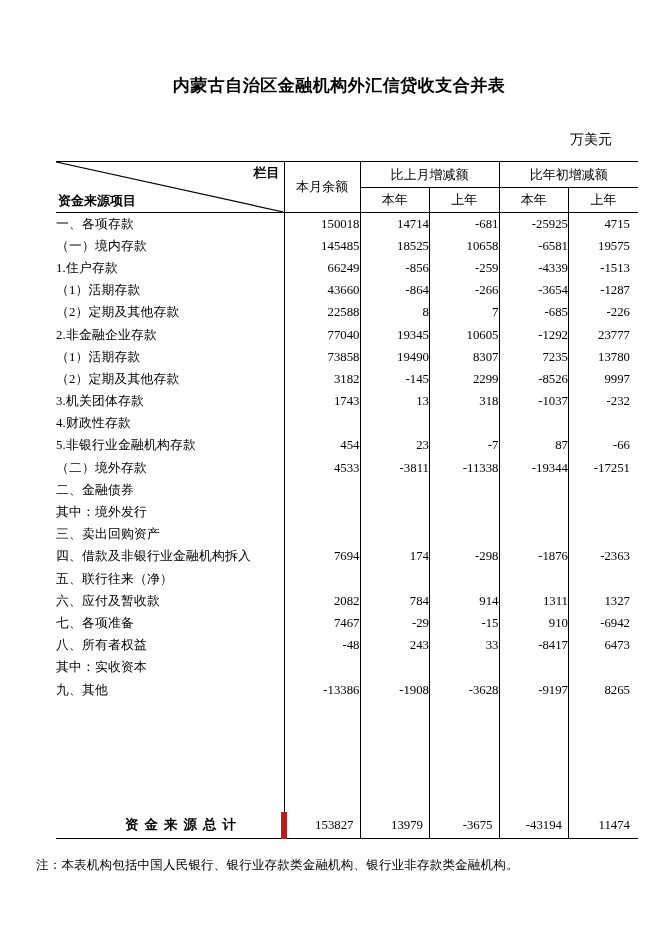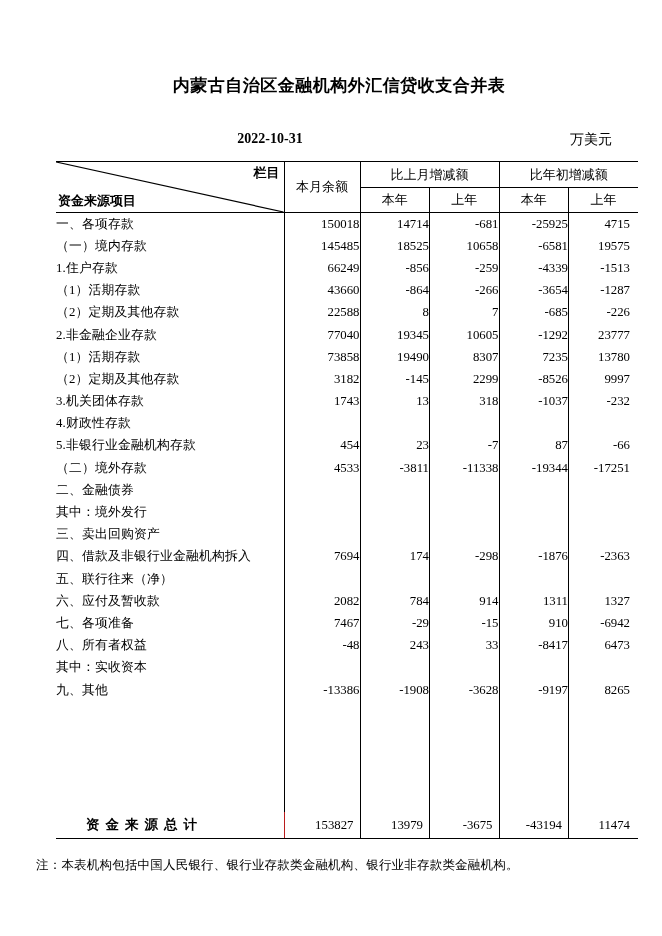--- a/index.html
+++ b/index.html
@@ -180,21 +180,22 @@
 
   
   tr.total td {
     height: 26px;
     border-top: none;
     border-bottom: 1.6px solid #000;
     font-size: 13.5px;
     font-weight: bold;
   }
   tr.total td.lbl {
-    border-right: 1px solid #b91c1c;
+    border-right: 6px solid #b91c1c;
+    text-align: center;
     letter-spacing: 6px;
     padding-left: 30px;
   }
   tr.total td.val {
     border-right: 1px solid #000;
     text-align: right;
     padding-right: 6px;
     font-weight: normal;
     font-size: 12.8px;
   }
@@ -210,21 +211,20 @@
   }
 </style>
 </head>
 <body>
 
 <div class="page">
 
   <div class="title">内蒙古自治区金融机构外汇信贷收支合并表</div>
 
   <div class="meta-row">
-    <div class="meta-date">2022-10-31</div>
     <div class="meta-unit">万美元</div>
   </div>
 
   <div class="table-wrap">
     <table class="fin">
       <colgroup>
         <col class="c-label">
         <col class="c-bal">
         <col class="c-num">
         <col class="c-num">

